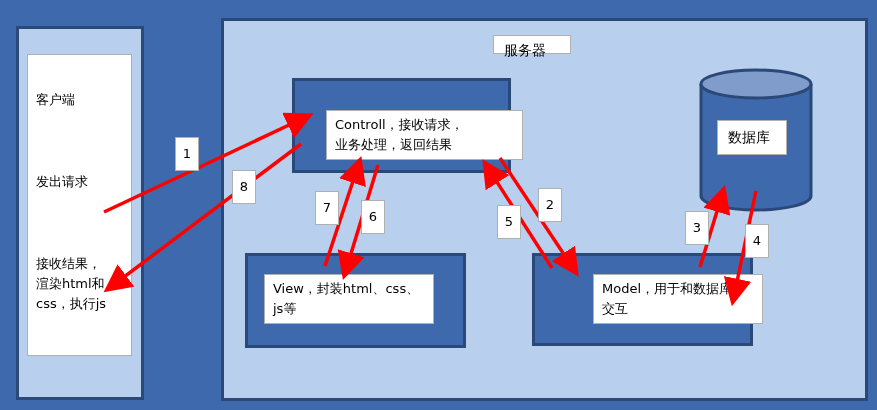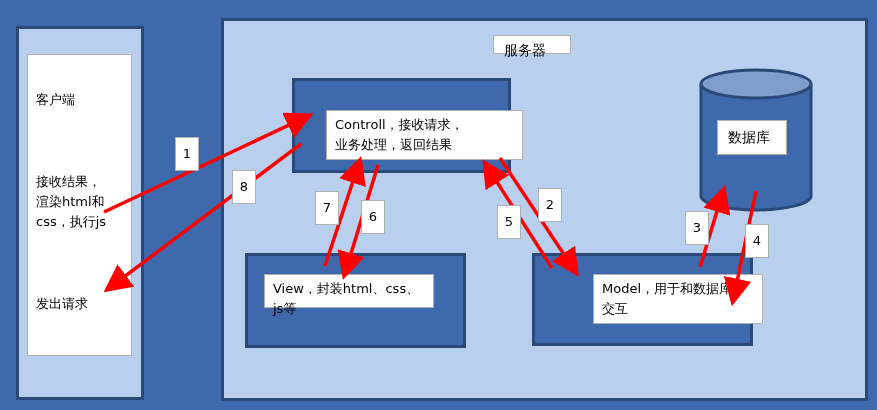--- a/index.html
+++ b/index.html
@@ -10,35 +10,35 @@
   .label { background:#ffffff; border:1px solid #b0b0b0; color:#000; font-size:13px; line-height:20px; padding:4px 8px; white-space:pre-line; }
   .num { background:#fff; border:1px solid #b0b0b0; font-size:13px; text-align:center; line-height:32px; width:24px; height:34px; }
   svg.arrows { position:absolute; left:0; top:0; }
 </style>
 </head>
 <body>
 
 <div class="abs panel" style="left:16px;top:26px;width:128px;height:374px;"></div>
 <div class="abs label" style="left:27px;top:54px;width:105px;height:302px;padding:15px 8px;">
   <div>客户端</div>
+  <div style="margin-top:42px">发出请求</div>
   <div style="margin-top:42px;white-space:pre-line">接收结果，
 渲染html和
 css，执行js</div>
-  <div style="margin-top:42px">发出请求</div>
 </div>
 
 <div class="abs panel" style="left:221px;top:18px;width:647px;height:383px;"></div>
 <div class="abs label" style="left:493px;top:35px;width:78px;height:19px;padding:4px 10px;font-size:14px;">服务器</div>
 
 <div class="abs dark" style="left:292px;top:78px;width:219px;height:95px;"></div>
 <div class="abs label" style="left:326px;top:110px;width:197px;height:50px;">Controll，接收请求，
 业务处理，返回结果</div>
 
 <div class="abs dark" style="left:245px;top:253px;width:221px;height:95px;"></div>
-<div class="abs label" style="left:264px;top:274px;width:170px;height:34px;">View，封装html、css、
+<div class="abs label" style="left:264px;top:274px;width:170px;height:50px;">View，封装html、css、
 js等</div>
 
 <div class="abs dark" style="left:532px;top:253px;width:221px;height:93px;"></div>
 <div class="abs label" style="left:551px;top:274px;width:170px;height:50px;margin-left:42px;">Model，用于和数据库
 交互</div>
 
 <svg class="abs" style="left:698px;top:68px;" width="116" height="150">
   <path d="M3,16 L3,128 A55,14 0 0 0 113,128 L113,16" fill="#3f69ad" stroke="#2a4878" stroke-width="3"></path>
   <ellipse cx="58" cy="16" rx="55" ry="14" fill="#7f9ccb" stroke="#2a4878" stroke-width="3"></ellipse>
 </svg>

